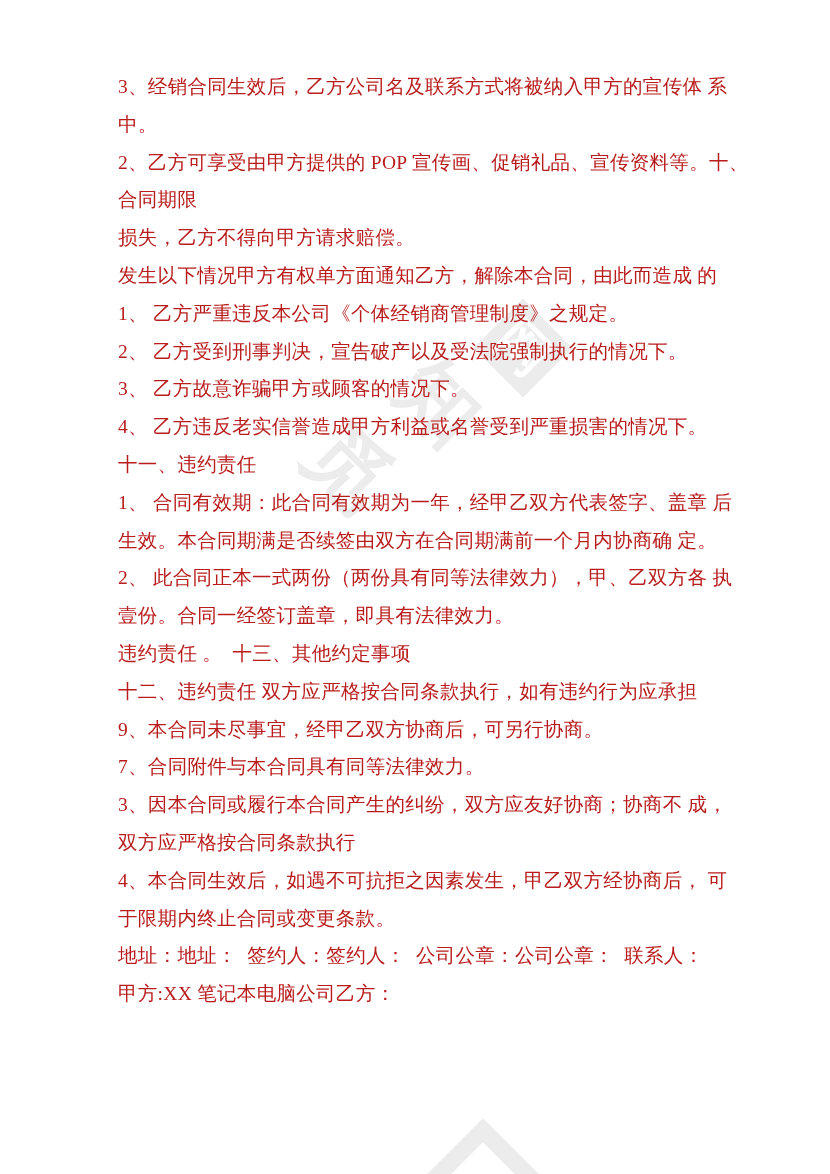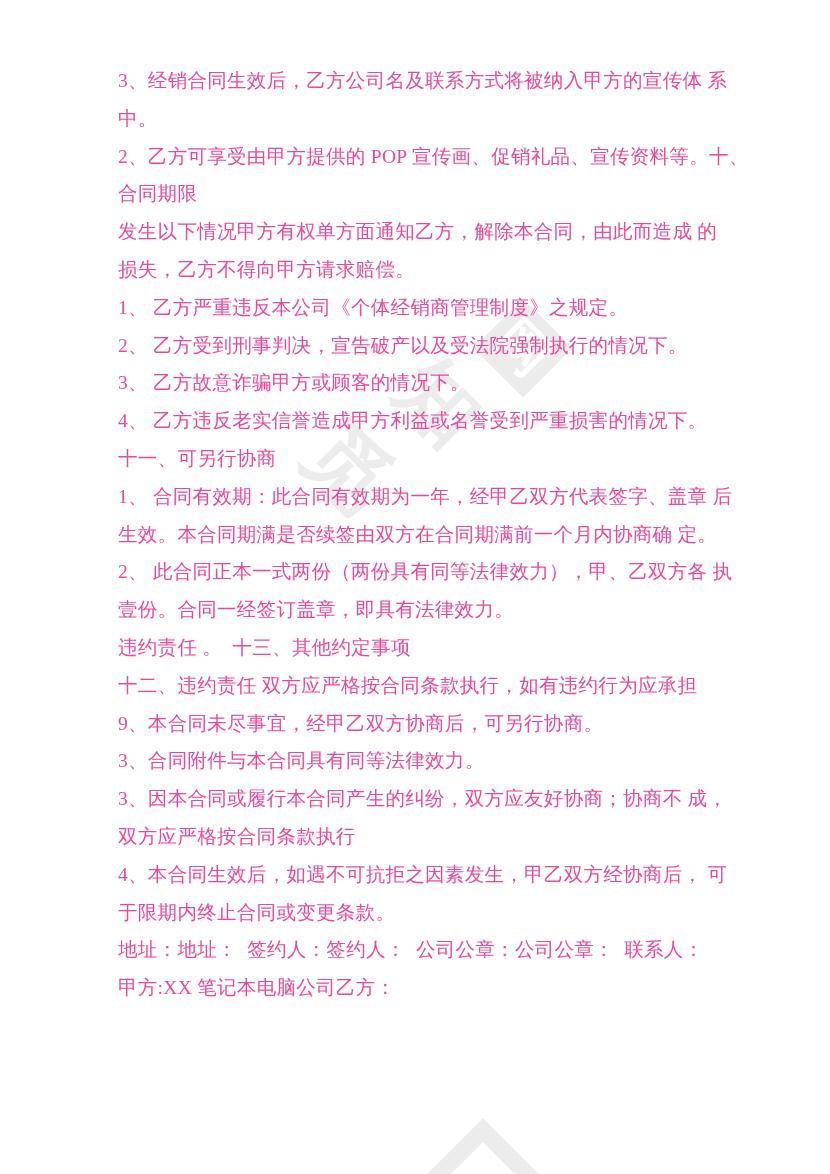--- a/index.html
+++ b/index.html
@@ -12,23 +12,23 @@
     width: 830px;
     height: 1174px;
     background: #ffffff;
     overflow: hidden;
     font-family: "Liberation Serif", "DejaVu Serif", serif;
   }
   
   .content {
     position: absolute;
     left: 118px;
-    top: 62px;
+    top: 68px;
     width: 600px;
-    color: #ec4899;
+    color: #b91c1c;
   }
   .line {
     font-size: 19.5px;
     line-height: 37.8px;
     height: 37.8px;
     white-space: pre;       
     letter-spacing: 0.3px;
   }
   
   .wm-char {
@@ -93,35 +93,35 @@
 
   <div class="wm-bottom" aria-hidden="true">
     <span>觅</span>
   </div>
 
   <div class="content">
     <div class="line">3、经销合同生效后，乙方公司名及联系方式将被纳入甲方的宣传体 系</div>
       <div class="line">中。</div>
       <div class="line">2、乙方可享受由甲方提供的 POP 宣传画、促销礼品、宣传资料等。十、</div>
       <div class="line">合同期限</div>
+      <div class="line">损失，乙方不得向甲方请求赔偿。</div>
       <div class="line">发生以下情况甲方有权单方面通知乙方，解除本合同，由此而造成 的</div>
-      <div class="line">损失，乙方不得向甲方请求赔偿。</div>
       <div class="line">1、 乙方严重违反本公司《个体经销商管理制度》之规定。</div>
       <div class="line">2、 乙方受到刑事判决，宣告破产以及受法院强制执行的情况下。</div>
       <div class="line">3、 乙方故意诈骗甲方或顾客的情况下。</div>
       <div class="line">4、 乙方违反老实信誉造成甲方利益或名誉受到严重损害的情况下。</div>
-      <div class="line">十一、可另行协商</div>
+      <div class="line">十一、违约责任</div>
       <div class="line">1、 合同有效期：此合同有效期为一年，经甲乙双方代表签字、盖章 后</div>
       <div class="line">生效。本合同期满是否续签由双方在合同期满前一个月内协商确 定。</div>
       <div class="line">2、 此合同正本一式两份（两份具有同等法律效力），甲、乙双方各 执</div>
       <div class="line">壹份。合同一经签订盖章，即具有法律效力。</div>
       <div class="line">违约责任 。  十三、其他约定事项</div>
       <div class="line">十二、违约责任 双方应严格按合同条款执行，如有违约行为应承担</div>
       <div class="line">9、本合同未尽事宜，经甲乙双方协商后，可另行协商。</div>
-      <div class="line">3、合同附件与本合同具有同等法律效力。</div>
+      <div class="line">7、合同附件与本合同具有同等法律效力。</div>
       <div class="line">3、因本合同或履行本合同产生的纠纷，双方应友好协商；协商不 成，</div>
       <div class="line">双方应严格按合同条款执行</div>
       <div class="line">4、本合同生效后，如遇不可抗拒之因素发生，甲乙双方经协商后， 可</div>
       <div class="line">于限期内终止合同或变更条款。</div>
       <div class="line">地址：地址：  签约人：签约人：  公司公章：公司公章：  联系人：</div>
       <div class="line">甲方:XX 笔记本电脑公司乙方：</div>
   </div>
 
 </div>
 

